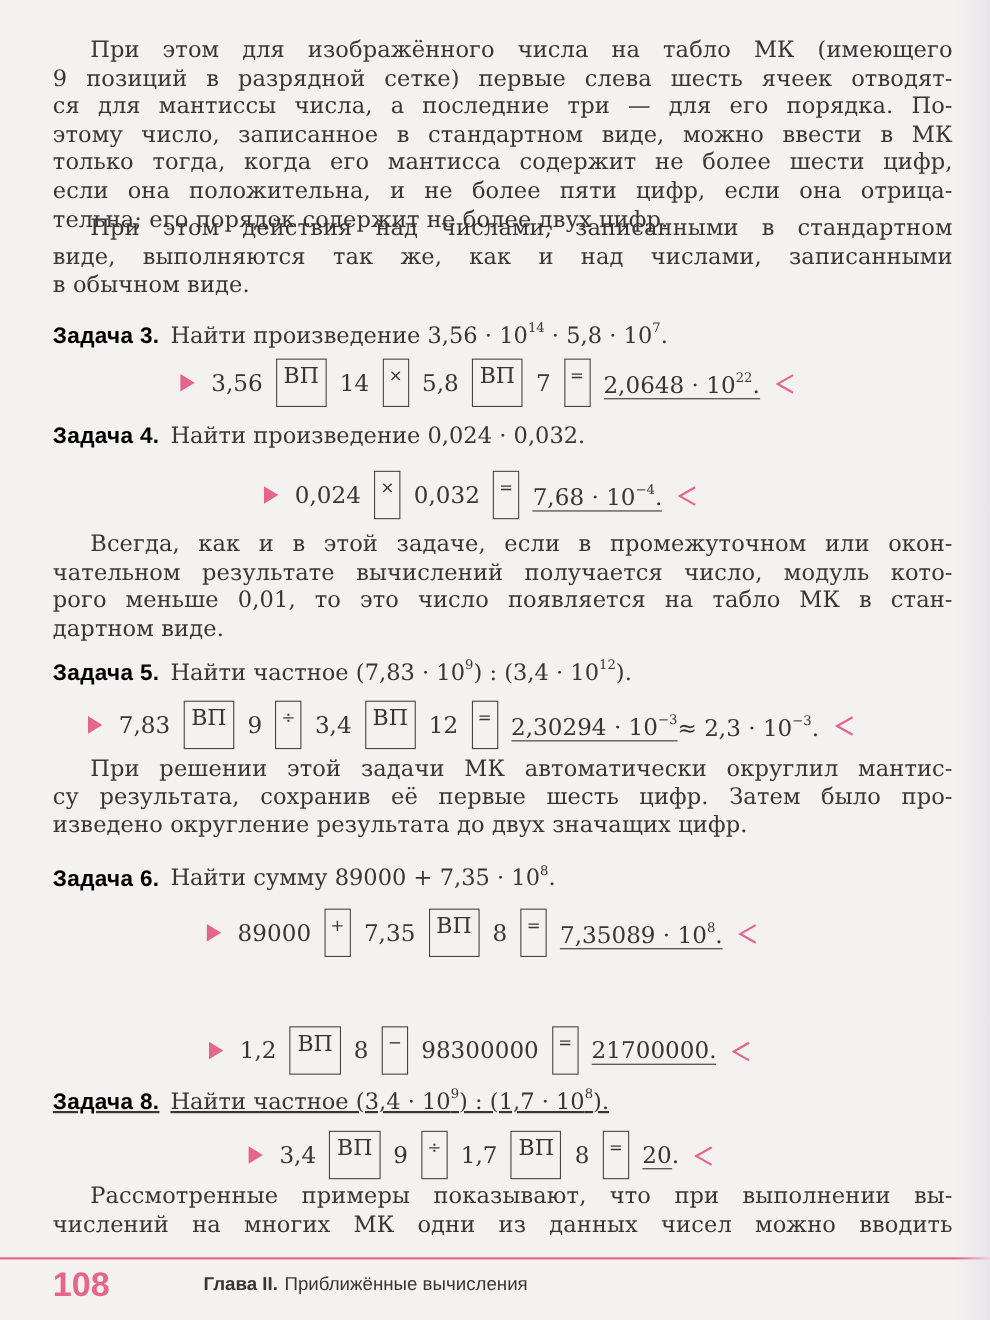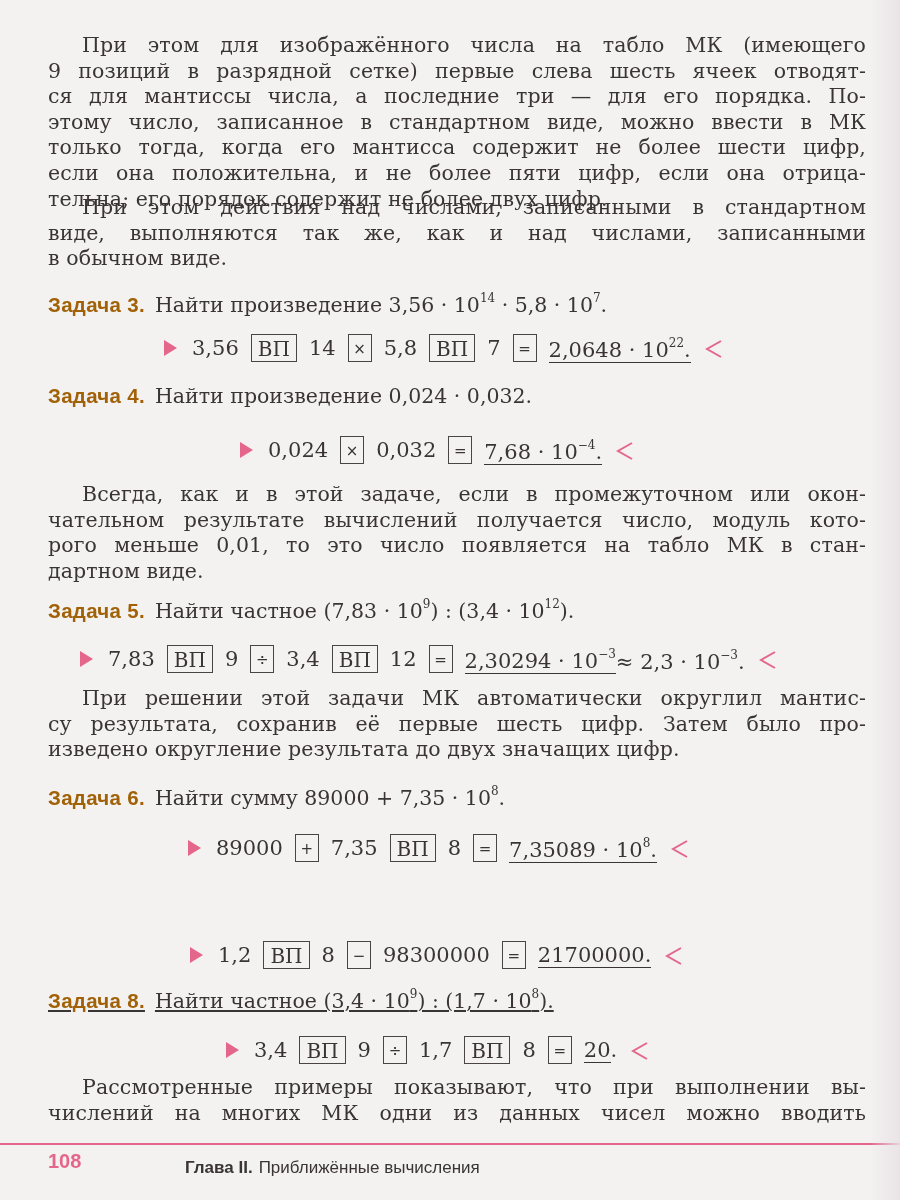--- a/index.html
+++ b/index.html
@@ -19,50 +19,50 @@
     font-size:20.5px; line-height:25.6px; text-align:justify;
     letter-spacing:0.1px;
   }
   .para .line { display:block; text-align:justify; text-align-last:justify; white-space:nowrap; }
   .para .line.last { text-align-last:left; }
   .task-title {
     position:absolute; left:48px; font-size:20.5px; line-height:26px; white-space:nowrap;
   }
   .task-label {
     font-family:"Liberation Sans", "DejaVu Sans", sans-serif; font-weight:bold;
-    color:#a16207; letter-spacing:0.3px; margin-right:10px;
+    color:#000000; letter-spacing:0.3px; margin-right:10px;
   }
   .solution {
     position:absolute; font-size:21px; line-height:28px; white-space:nowrap;
     display:flex; align-items:center;
   }
   .arrow-start {
     display:inline-block; width:0; height:0;
     border-top:8px solid transparent; border-bottom:8px solid transparent;
     border-left:13px solid #e4668a; margin-right:9px;
   }
   .arrow-end {
     display:inline-block; width:18px; height:20px; margin-left:14px; position:relative; top:1px;
   }
   .tok { margin:12px 6px; }
   .key {
     display:inline-block; border:1.4px solid #4a4446; padding:0 6px;
-    height:28px; line-height:28px; margin:0 6px; font-size:20px;
+    height:44px; line-height:28px; margin:0 6px; font-size:20px;
     box-sizing:border-box; min-width:24px; text-align:center;
   }
   .key.op { font-family:"DejaVu Sans", sans-serif; font-size:15px; padding:0 4px; }
   .result { border-bottom:1.4px solid #3a3436; line-height:24px; margin-left:6px; }
   sup { font-size:12px; position:relative; top:-2px; }
   .footer-rule {
     position:absolute; left:0; top:1143px; width:900px; height:2px; background:#e4668a;
   }
   .page-number {
     position:absolute; left:48px; top:1150px;
     font-family:"Liberation Sans", "DejaVu Sans", sans-serif; font-weight:bold;
-    font-size:20px; color:#e4668a;
+    font-size:31px; color:#e4668a;
   }
   .chapter {
     position:absolute; left:185px; top:1158px;
     font-family:"Liberation Sans", "DejaVu Sans", sans-serif; font-size:17px; color:#3a3436;
   }
   .chapter b { font-weight:bold; margin-right:6px; }
 </style>
 </head>
 <body>
 

